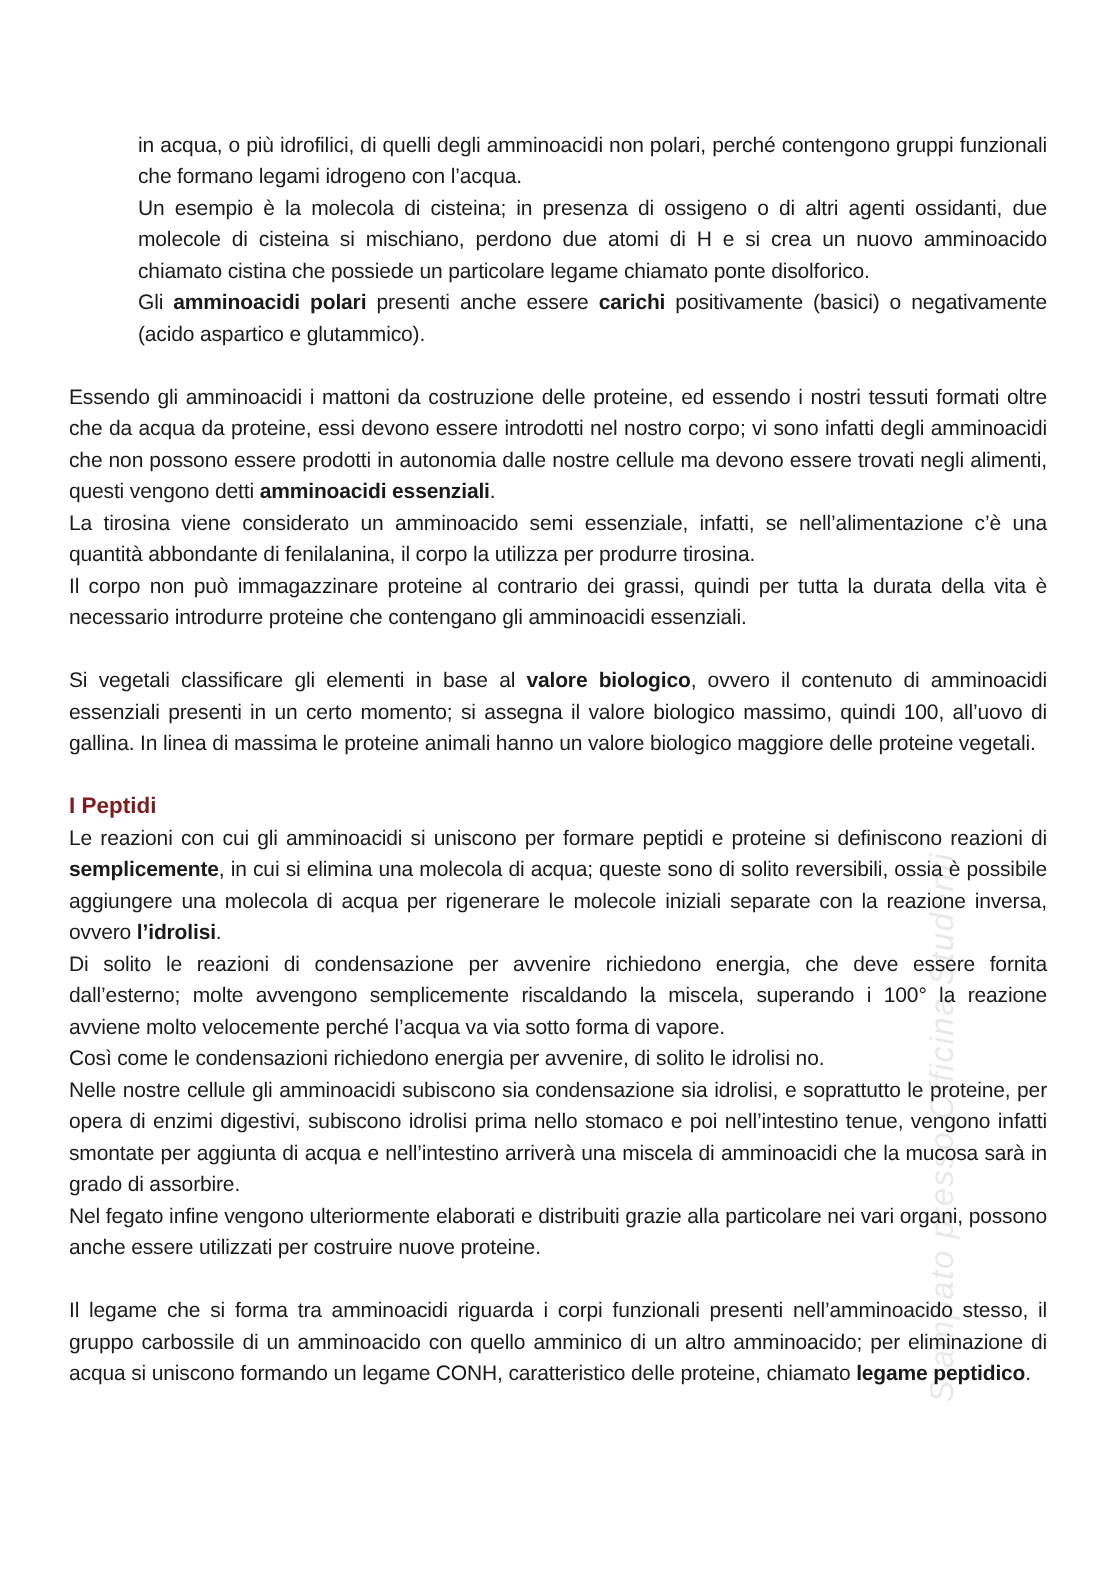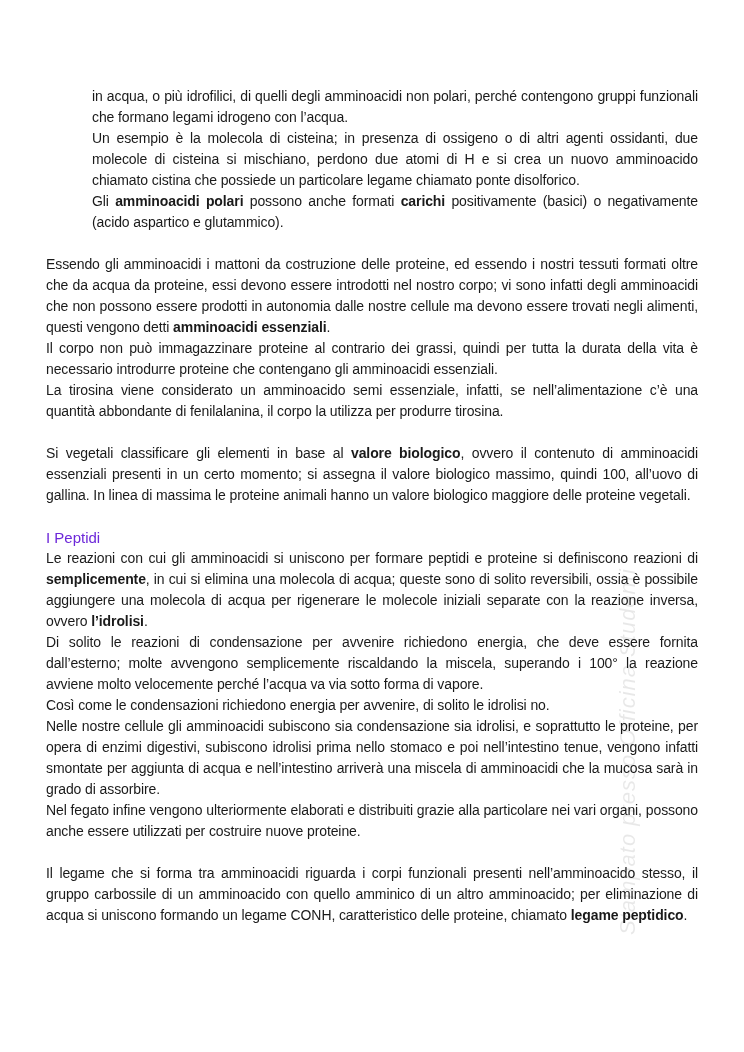--- a/index.html
+++ b/index.html
@@ -3,41 +3,41 @@
 <meta charset="utf-8">
 <style>
   html, body { margin: 0; padding: 0; background: #ffffff; }
   body { width: 744px; height: 1052px; position: relative; overflow: hidden;
          font-family: "Liberation Sans", sans-serif; color: #1a1a1a; }
   .page { position: absolute; left: 46px; top: 38px; width: 652px; }
   p { margin: 0; font-size: 14px; line-height: 21px; text-align: justify; letter-spacing: -0.1px; }
   .indent { padding-left: 46px; margin-top: 48px; }
   .gap { height: 21px; }
   b { font-weight: bold; }
-  .heading { color: #6d28d9; font-size: 15px; line-height: 21px; margin: 0; font-weight: normal; }
+  .heading { color: #7f1d1d; font-size: 15px; line-height: 21px; margin: 0; font-weight: bold; }
   .watermark { position: absolute; left: 615px; top: 935px; transform-origin: 0 0; transform: rotate(-90deg);
                font-size: 22px; font-style: italic; color: rgba(0,0,0,0.09); white-space: nowrap; letter-spacing: 1px; }
 </style>
 </head>
 <body>
 
 <div class="page">
 
   <div class="indent">
     <p>in acqua, o più idrofilici, di quelli degli amminoacidi non polari, perché contengono gruppi funzionali che formano legami idrogeno con l’acqua.</p>
     <p>Un esempio è la molecola di cisteina; in presenza di ossigeno o di altri agenti ossidanti, due molecole di cisteina si mischiano, perdono due atomi di H e si crea un nuovo amminoacido chiamato cistina che possiede un particolare legame chiamato ponte disolforico.</p>
-    <p><span>Gli </span><b>amminoacidi polari</b><span> possono anche formati </span><b>carichi</b><span> positivamente (basici) o negativamente (acido aspartico e glutammico).</span></p>
+    <p><span>Gli </span><b>amminoacidi polari</b><span> presenti anche essere </span><b>carichi</b><span> positivamente (basici) o negativamente (acido aspartico e glutammico).</span></p>
   </div>
 
   <div class="gap"></div>
 
   <div>
     <p><span>Essendo gli amminoacidi i mattoni da costruzione delle proteine, ed essendo i nostri tessuti formati oltre che da acqua da proteine, essi devono essere introdotti nel nostro corpo; vi sono infatti degli amminoacidi che non possono essere prodotti in autonomia dalle nostre cellule ma devono essere trovati negli alimenti, questi vengono detti </span><b>amminoacidi essenziali</b><span>.</span></p>
+    <p>La tirosina viene considerato un amminoacido semi essenziale, infatti, se nell’alimentazione c’è una quantità abbondante di fenilalanina, il corpo la utilizza per produrre tirosina.</p>
     <p>Il corpo non può immagazzinare proteine al contrario dei grassi, quindi per tutta la durata della vita è necessario introdurre proteine che contengano gli amminoacidi essenziali.</p>
-    <p>La tirosina viene considerato un amminoacido semi essenziale, infatti, se nell’alimentazione c’è una quantità abbondante di fenilalanina, il corpo la utilizza per produrre tirosina.</p>
   </div>
 
   <div class="gap"></div>
 
   <div>
     <p><span>Si vegetali classificare gli elementi in base al </span><b>valore biologico</b><span>, ovvero il contenuto di amminoacidi essenziali presenti in un certo momento; si assegna il valore biologico massimo, quindi 100, all’uovo di gallina. In linea di massima le proteine animali hanno un valore biologico maggiore delle proteine vegetali.</span></p>
   </div>
 
   <div class="gap"></div>
 

